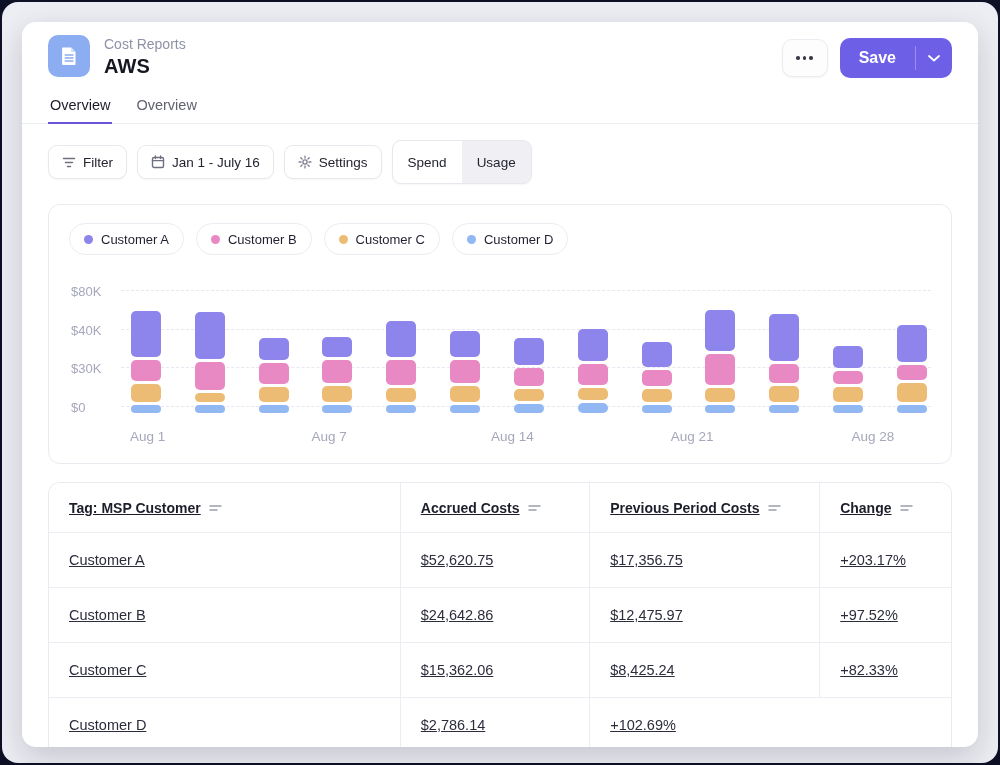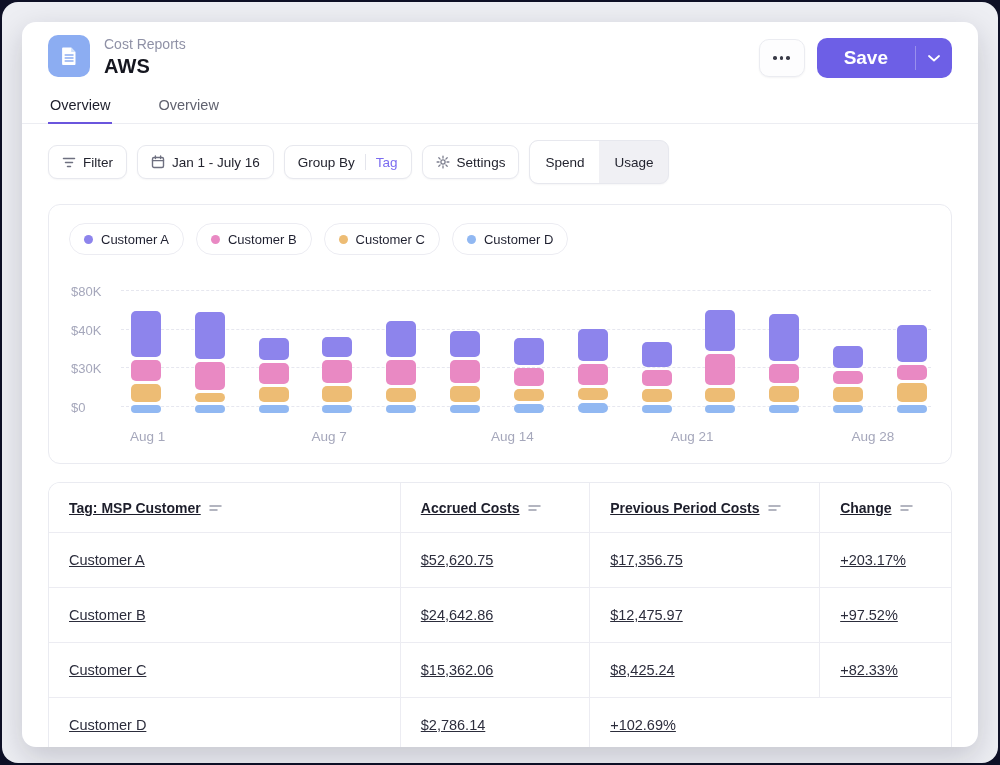--- a/index.html
+++ b/index.html
@@ -16,26 +16,26 @@
                  display:flex; align-items:center; justify-content:center; }
   .title-block { margin-left:14px; }
   .breadcrumb { font-size:14px; color:#8f91a6; line-height:18px; }
   .page-title { font-size:20px; font-weight:700; color:#15161f; line-height:26px; letter-spacing:.2px; }
   .header-actions { margin-left:auto; display:flex; align-items:center; gap:12px; padding-top:3px; }
   .more-btn { width:46px; height:38px; background:#fdfdfe; border:1px solid #ebecf1; border-radius:10px;
               display:flex; align-items:center; justify-content:center; gap:3px; cursor:pointer;
               box-shadow:0 1px 2px rgba(16,16,40,.05); }
   .more-btn i { width:3.5px; height:3.5px; border-radius:50%; background:#3a3b48; display:block; }
   .save-split { display:flex; align-items:stretch; height:40px; border-radius:10px; overflow:hidden; }
-  .save-main { padding:0 27px; color:#fff; font-size:19px; font-weight:600; display:flex; align-items:center; cursor:pointer; }
+  .save-main { padding:0 19px; color:#fff; font-size:16px; font-weight:600; display:flex; align-items:center; cursor:pointer; }
   .save-sep { width:1px; background:rgba(255,255,255,.3); margin:8px 0; }
   .save-caret { width:36px; display:flex; align-items:center; justify-content:center; cursor:pointer; }
 
   
-  .tabs { display:flex; gap:44px; padding:0 26px; margin-top:12px; border-bottom:1px solid #ecedf2; }
+  .tabs { display:flex; gap:22px; padding:0 26px; margin-top:12px; border-bottom:1px solid #ecedf2; }
   .tab { padding:6px 2px 9px 2px; font-size:14.5px; color:#60626f; cursor:pointer; border-bottom:2.5px solid transparent; margin-bottom:-1px; }
   .tab.active { color:#1d1e2b; font-weight:500; border-bottom-color:#6a55dd; }
 
   
   .toolbar { display:flex; align-items:center; gap:10px; padding:16px 26px 0 26px; }
   .tbtn { height:34px; background:#fff; border:1px solid #e7e8ee; border-radius:9px; padding:0 13px;
           display:flex; align-items:center; gap:7px; font-size:13.5px; color:#23242f; cursor:pointer;
           box-shadow:0 1px 2px rgba(16,16,40,.04); white-space:nowrap; }
   .tbtn .inner-sep { width:1px; height:16px; background:#e4e5ec; margin:0 3px; }
   .tag-value { color:#7b6cf0; }
@@ -122,25 +122,20 @@
         <span>Filter</span>
       </div>
       <div class="tbtn">
         <svg width="14" height="14" viewBox="0 0 14 14">
           <rect x="1.5" y="2.5" width="11" height="10" rx="1.5" fill="none" stroke="#6e7080" stroke-width="1.4"></rect>
           <path d="M4.4 1v2.6M9.6 1v2.6M1.5 5.6h11" stroke="#6e7080" stroke-width="1.4" stroke-linecap="round"></path>
         </svg>
         <span>Jan 1 - July 16</span>
       </div>
       <div class="tbtn">
-        <span>Group By</span>
-        <span class="inner-sep"></span>
-        <span class="tag-value">Tag</span>
-      </div>
-      <div class="tbtn">
         <svg width="14" height="14" viewBox="0 0 14 14">
           <g stroke="#7c7e8e" stroke-width="1.3" fill="none" stroke-linecap="round">
             <circle cx="7" cy="7" r="2.1"></circle>
             <path d="M7 1.1v1.9M7 11v1.9M1.1 7H3M11 7h1.9M2.8 2.8l1.35 1.35M9.85 9.85l1.35 1.35M11.2 2.8L9.85 4.15M4.15 9.85L2.8 11.2"></path>
           </g>
         </svg>
         <span>Settings</span>
       </div>
       <div class="segmented">
         <div class="seg active">Spend</div>

